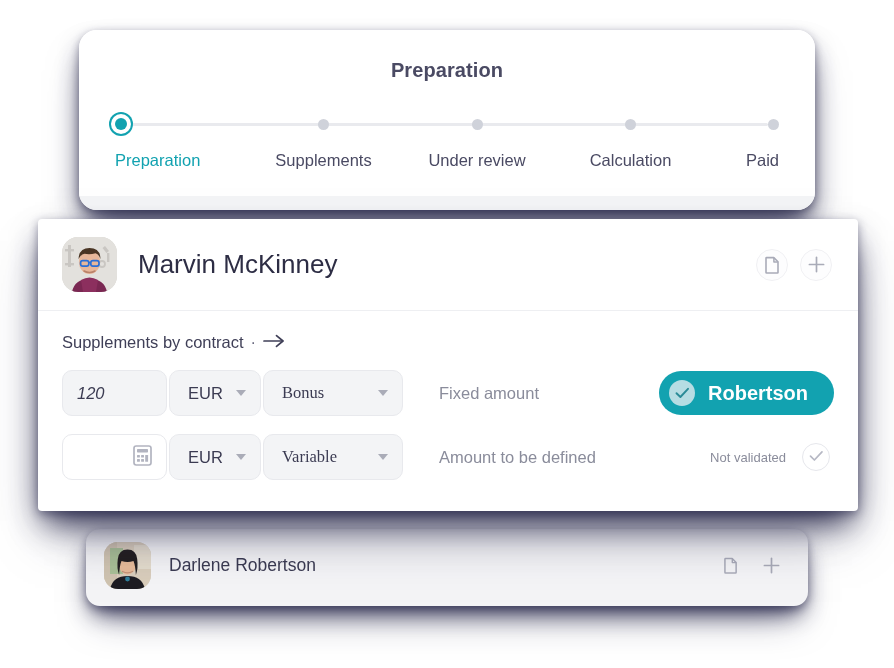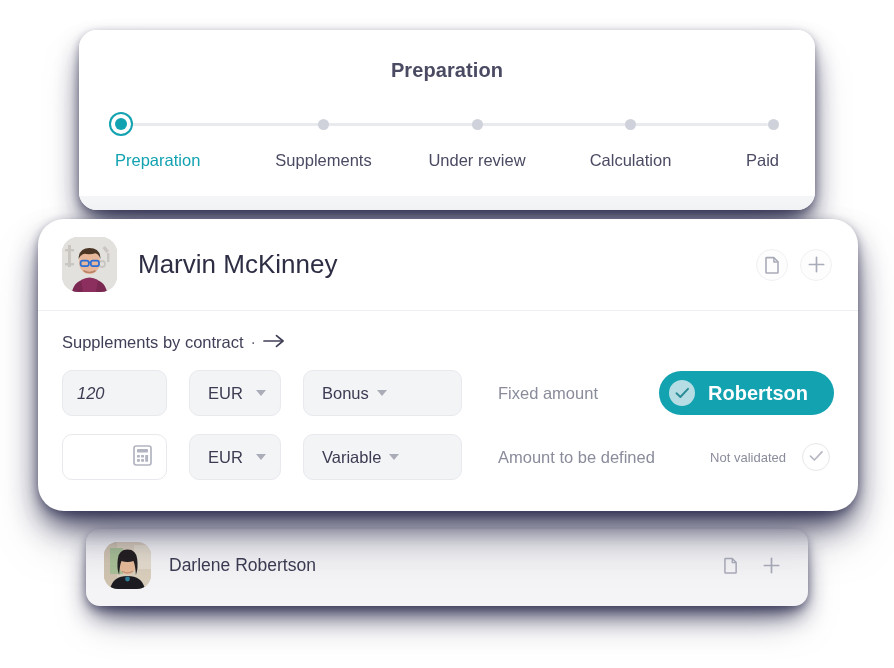--- a/index.html
+++ b/index.html
@@ -112,21 +112,21 @@
   .step-label.active { color: #12a2b0; }
 
   
   .detail-card {
     position: absolute;
     left: 38px;
     top: 219px;
     width: 820px;
     height: 292px;
     background: #ffffff;
-    border-radius: 26px;
+    border-radius: 4px;
     box-shadow:
       0 16px 30px -6px rgba(32, 32, 68, 0.90),
       0 30px 52px -16px rgba(32, 32, 68, 0.55),
       0 3px 10px rgba(32, 32, 68, 0.42);
     z-index: 3;
     overflow: hidden;
   }
 
   .detail-header {
     position: relative;
@@ -199,23 +199,23 @@
     align-items: center;
     padding: 0 14px;
     font-size: 16.5px;
     color: #3b3b52;
     cursor: text;
   }
   .field.white { background: #ffffff; }
 
   .amount-field { width: 105px; justify-content: space-between; font-style: italic; }
   .currency-field { width: 92px; justify-content: space-between; cursor: pointer; }
-  .type-field { width: 159px; cursor: pointer; }
-
-  .row .field + .field { margin-left: 22px; padding-left: 18px; }
+  .type-field { width: 140px; justify-content: space-between; cursor: pointer; font-family: Liberation Serif, serif; }
+
+  .row .field + .field { margin-left: 2px; padding-left: 18px; }
 
   .caret {
     width: 0; height: 0;
     border-left: 5.5px solid transparent;
     border-right: 5.5px solid transparent;
     border-top: 6px solid #aaacb8;
     margin-left: 8px;
   }
 
   .muted-label {

